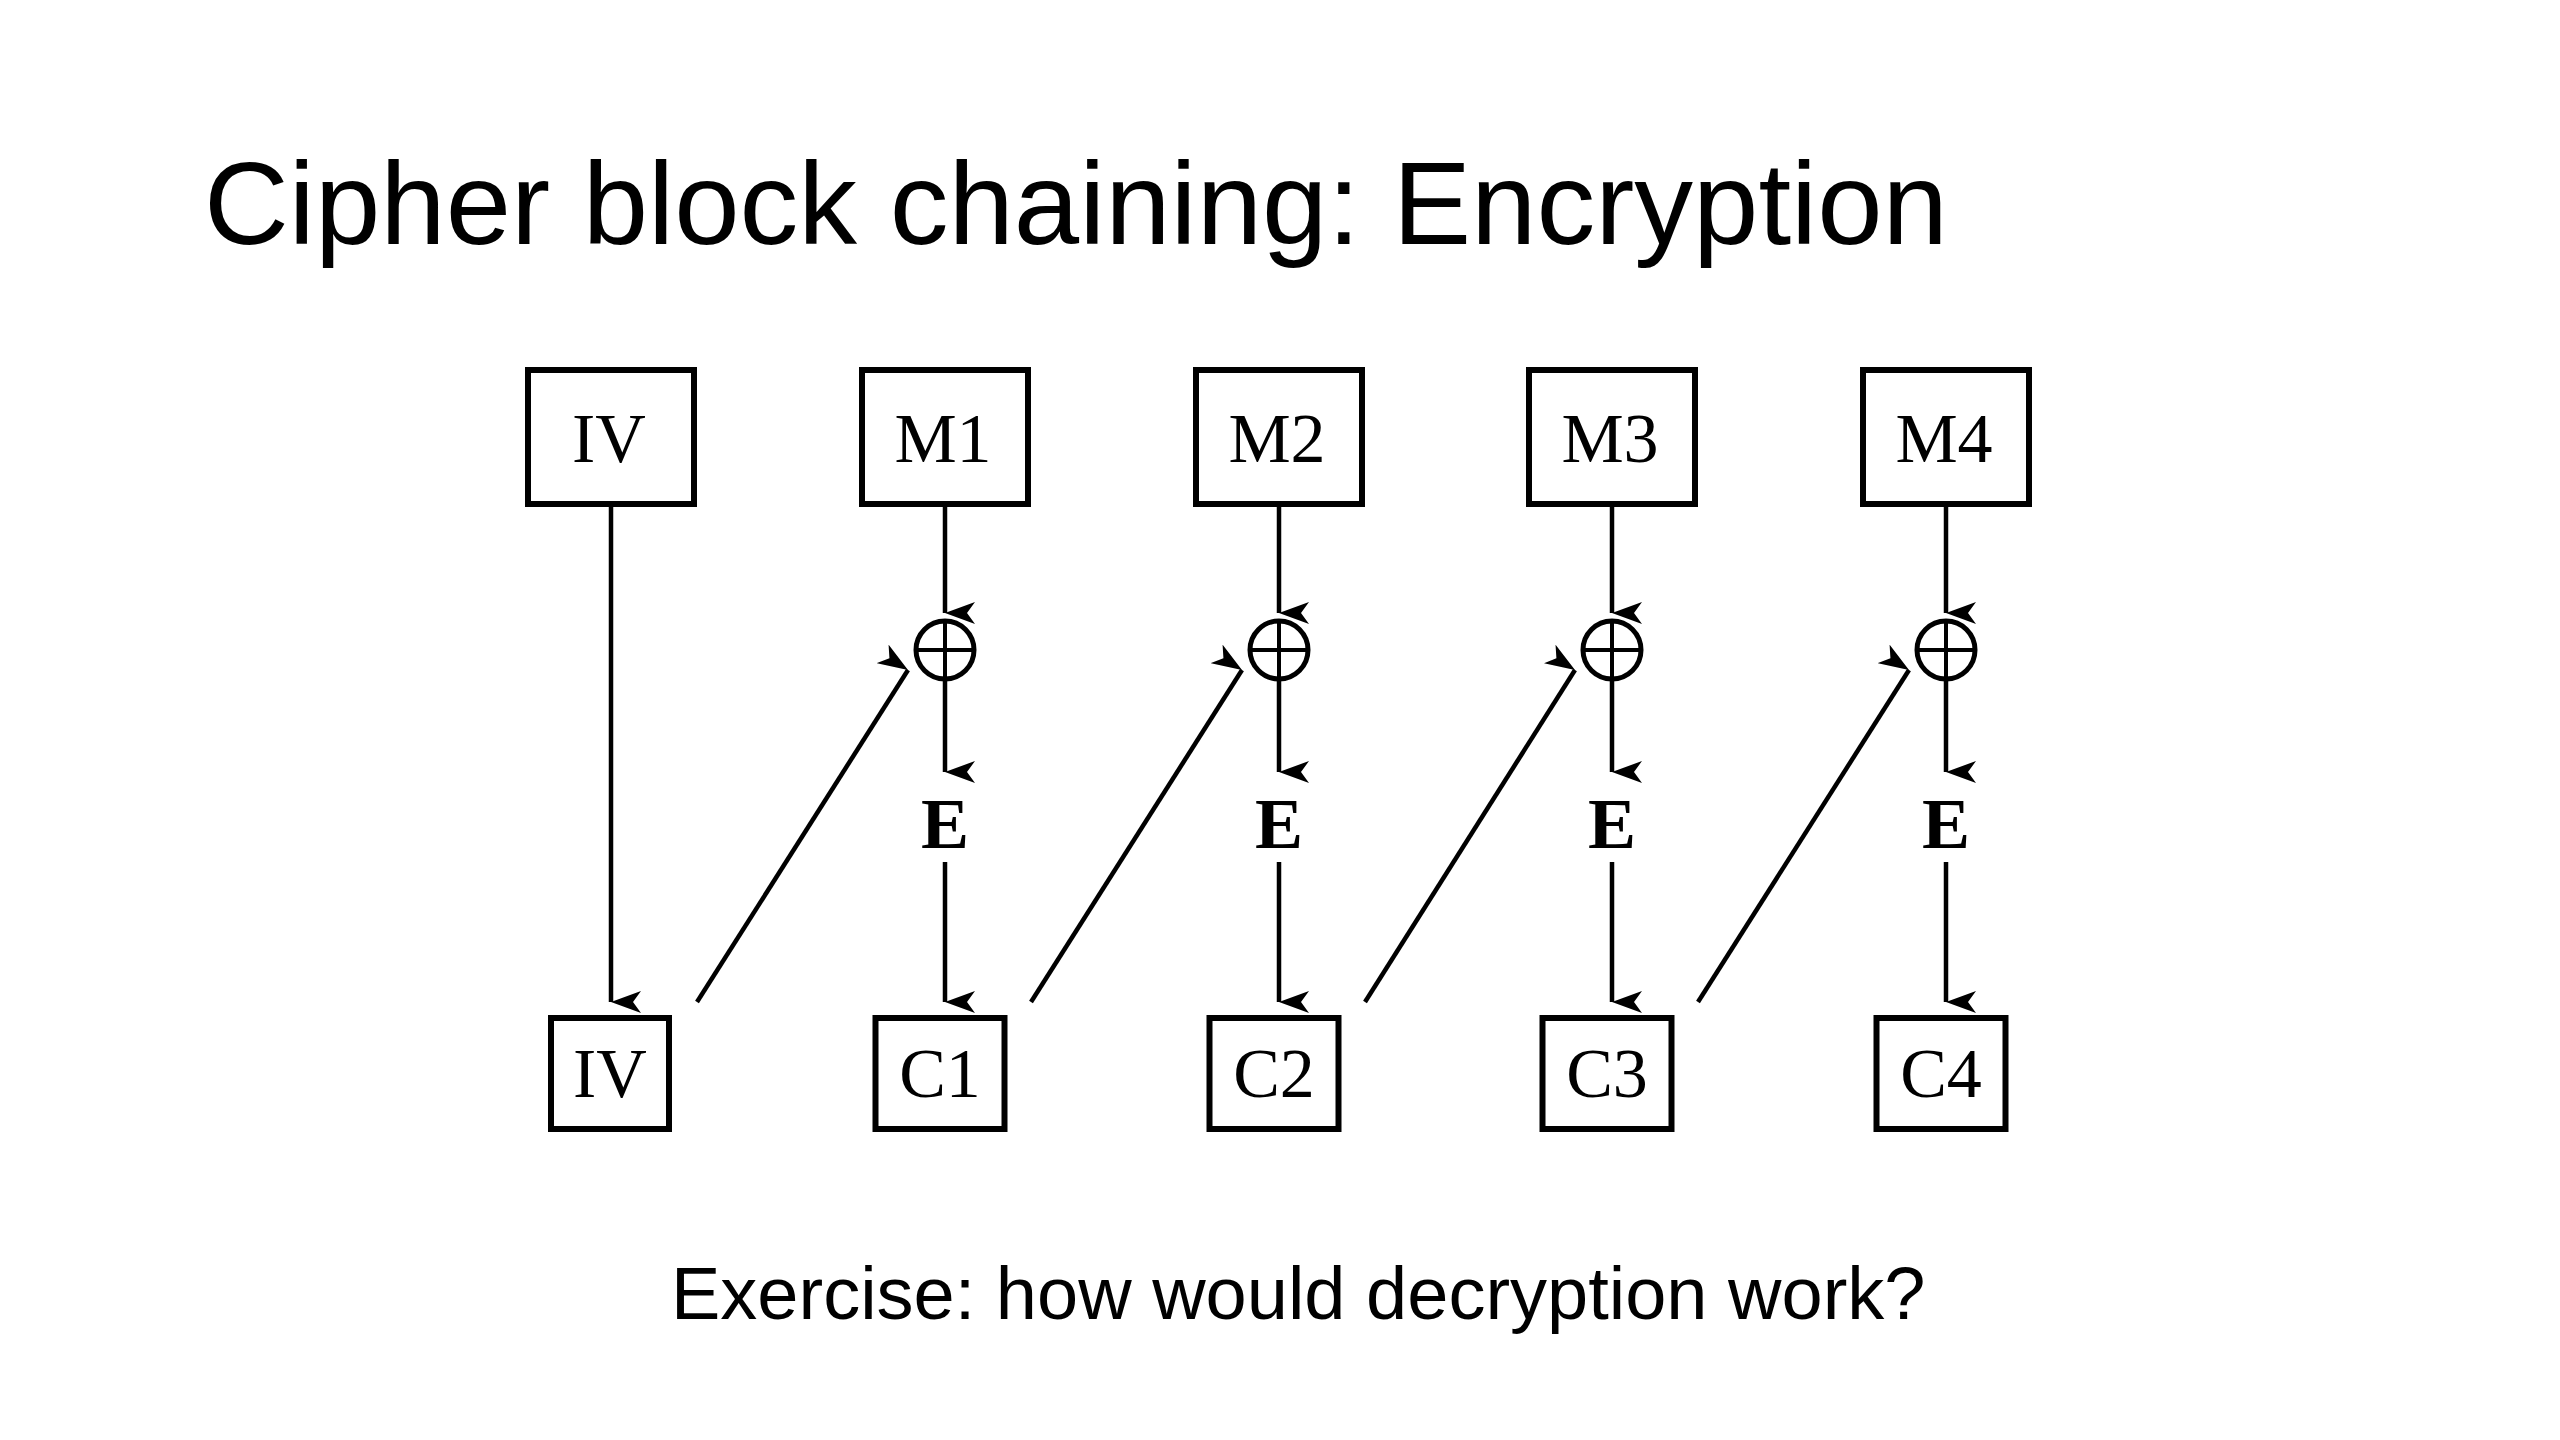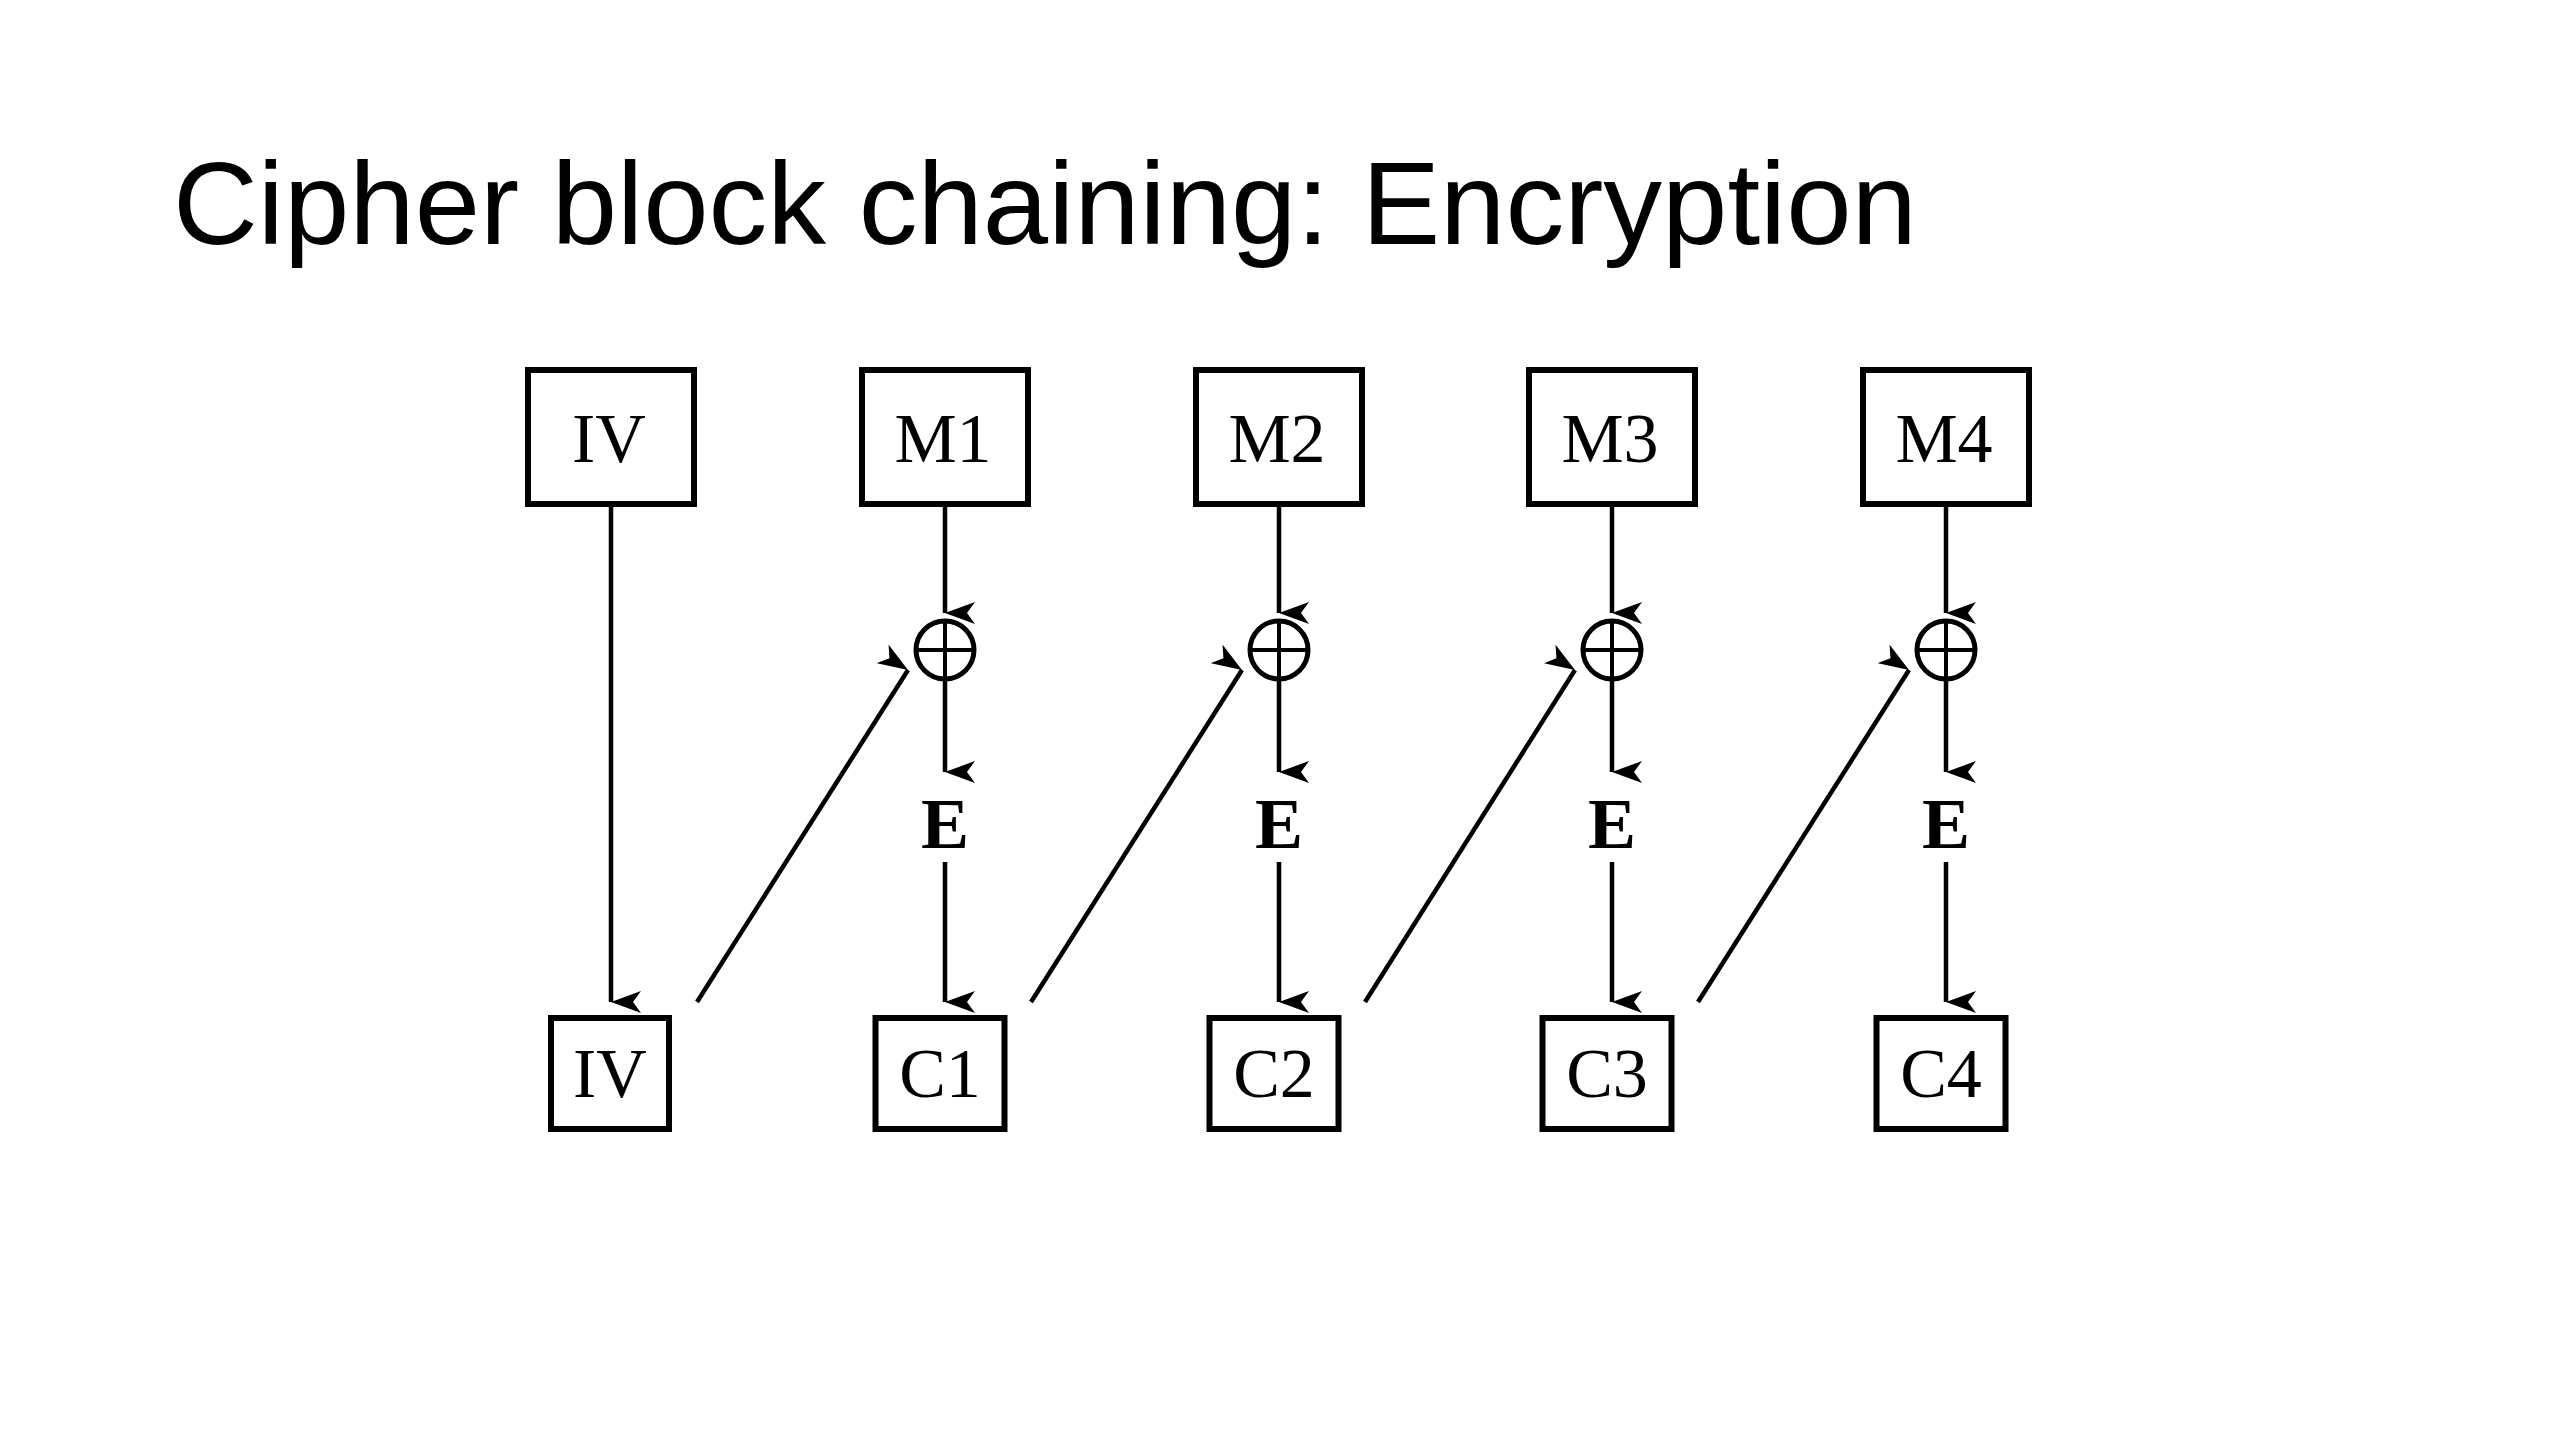--- a/index.html
+++ b/index.html
@@ -14,21 +14,21 @@
     overflow: hidden;
   }
   .slide {
     position: absolute;
     left: 0; top: 0;
     width: 2560px; height: 1440px;
     background: #ffffff;
   }
   .title {
     position: absolute;
-    left: 173px;
+    left: 204px;
     top: 145px;
     margin: 0;
     font-family: "Liberation Sans", sans-serif;
     font-weight: normal;
     font-size: 117.5px;
     line-height: 1;
     color: #000000;
     white-space: nowrap;
   }
   .caption {
@@ -144,13 +144,14 @@
           <line x1="1917" y1="650" x2="1975" y2="650" stroke="#000000" stroke-width="4"></line>
           <line x1="1946" y1="621" x2="1946" y2="679" stroke="#000000" stroke-width="4"></line>
         </g>
         <line x1="1946" y1="681" x2="1946" y2="772" stroke="#000000" stroke-width="4.5" stroke-linecap="butt" marker-end="url(#arrowhead)"></line>
         <text x="1946" y="848" text-anchor="middle" class="enc-label">E</text>
         <line x1="1946" y1="862" x2="1946" y2="1002" stroke="#000000" stroke-width="4.5" stroke-linecap="butt" marker-end="url(#arrowhead)"></line>
         <line x1="1698" y1="1002" x2="1909" y2="670" stroke="#000000" stroke-width="4.5" stroke-linecap="butt" marker-end="url(#arrowhead)"></line>
       </g>
   </svg>
 
+  <p class="caption">Exercise: how would decryption work?</p>
 </div>
 
 </body></html>

